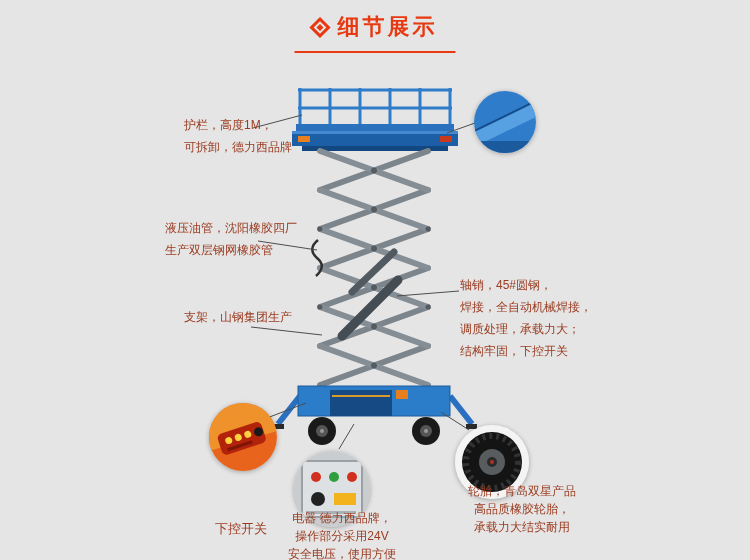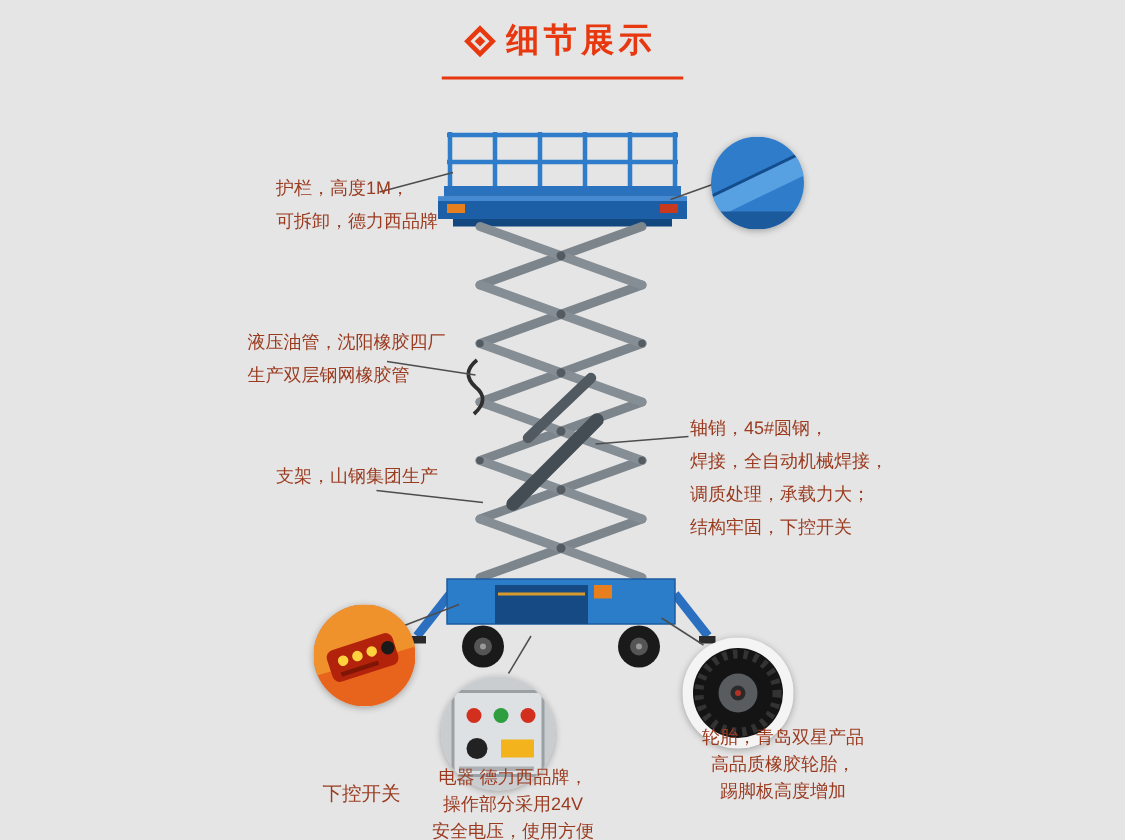--- a/index.html
+++ b/index.html
@@ -211,16 +211,16 @@
 
   <div class="callout co-electric small">
     <div class="co-line">电器 德力西品牌，</div>
     <div class="co-line">操作部分采用24V</div>
     <div class="co-line">安全电压，使用方便</div>
   </div>
 
   <div class="callout co-tire small">
     <div class="co-line">轮胎，青岛双星产品</div>
     <div class="co-line">高品质橡胶轮胎，</div>
-    <div class="co-line">踢脚板高度增加</div>
+    <div class="co-line">承载力大结实耐用</div>
   </div>
 
 </div>
 
 </body></html>

